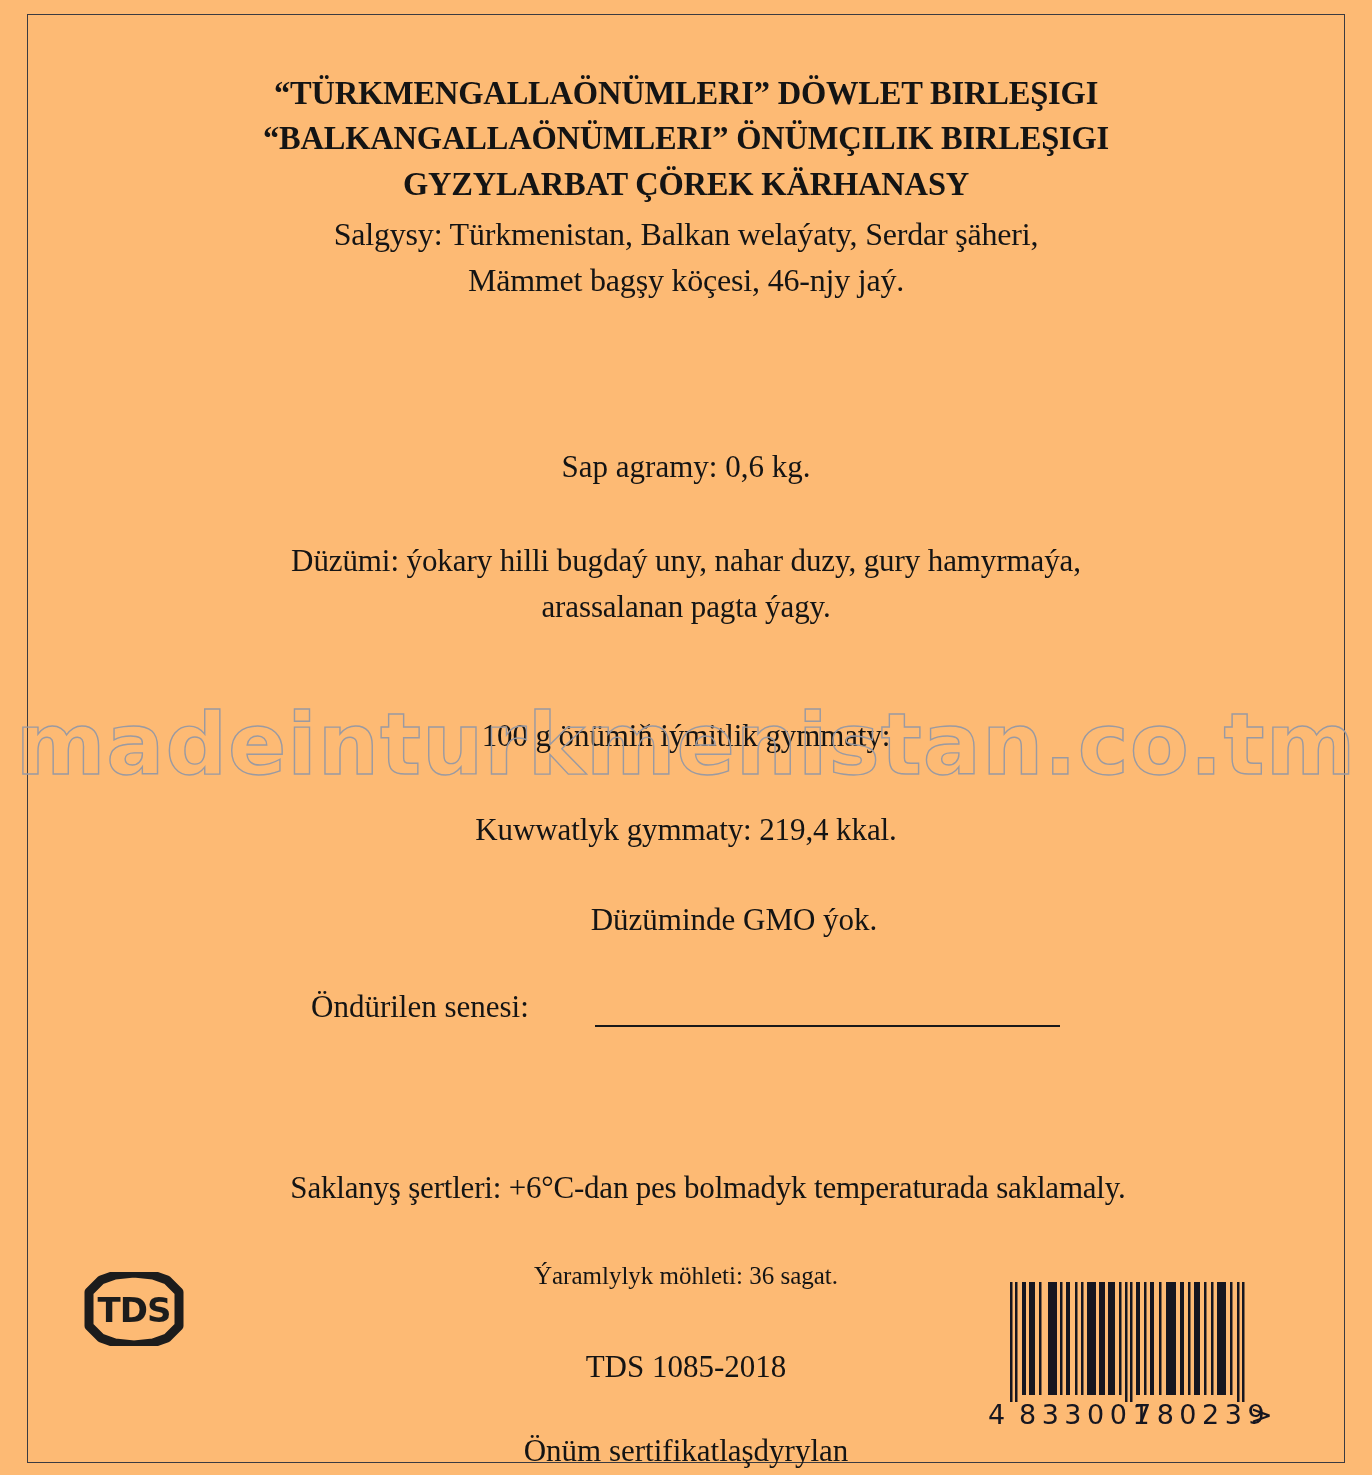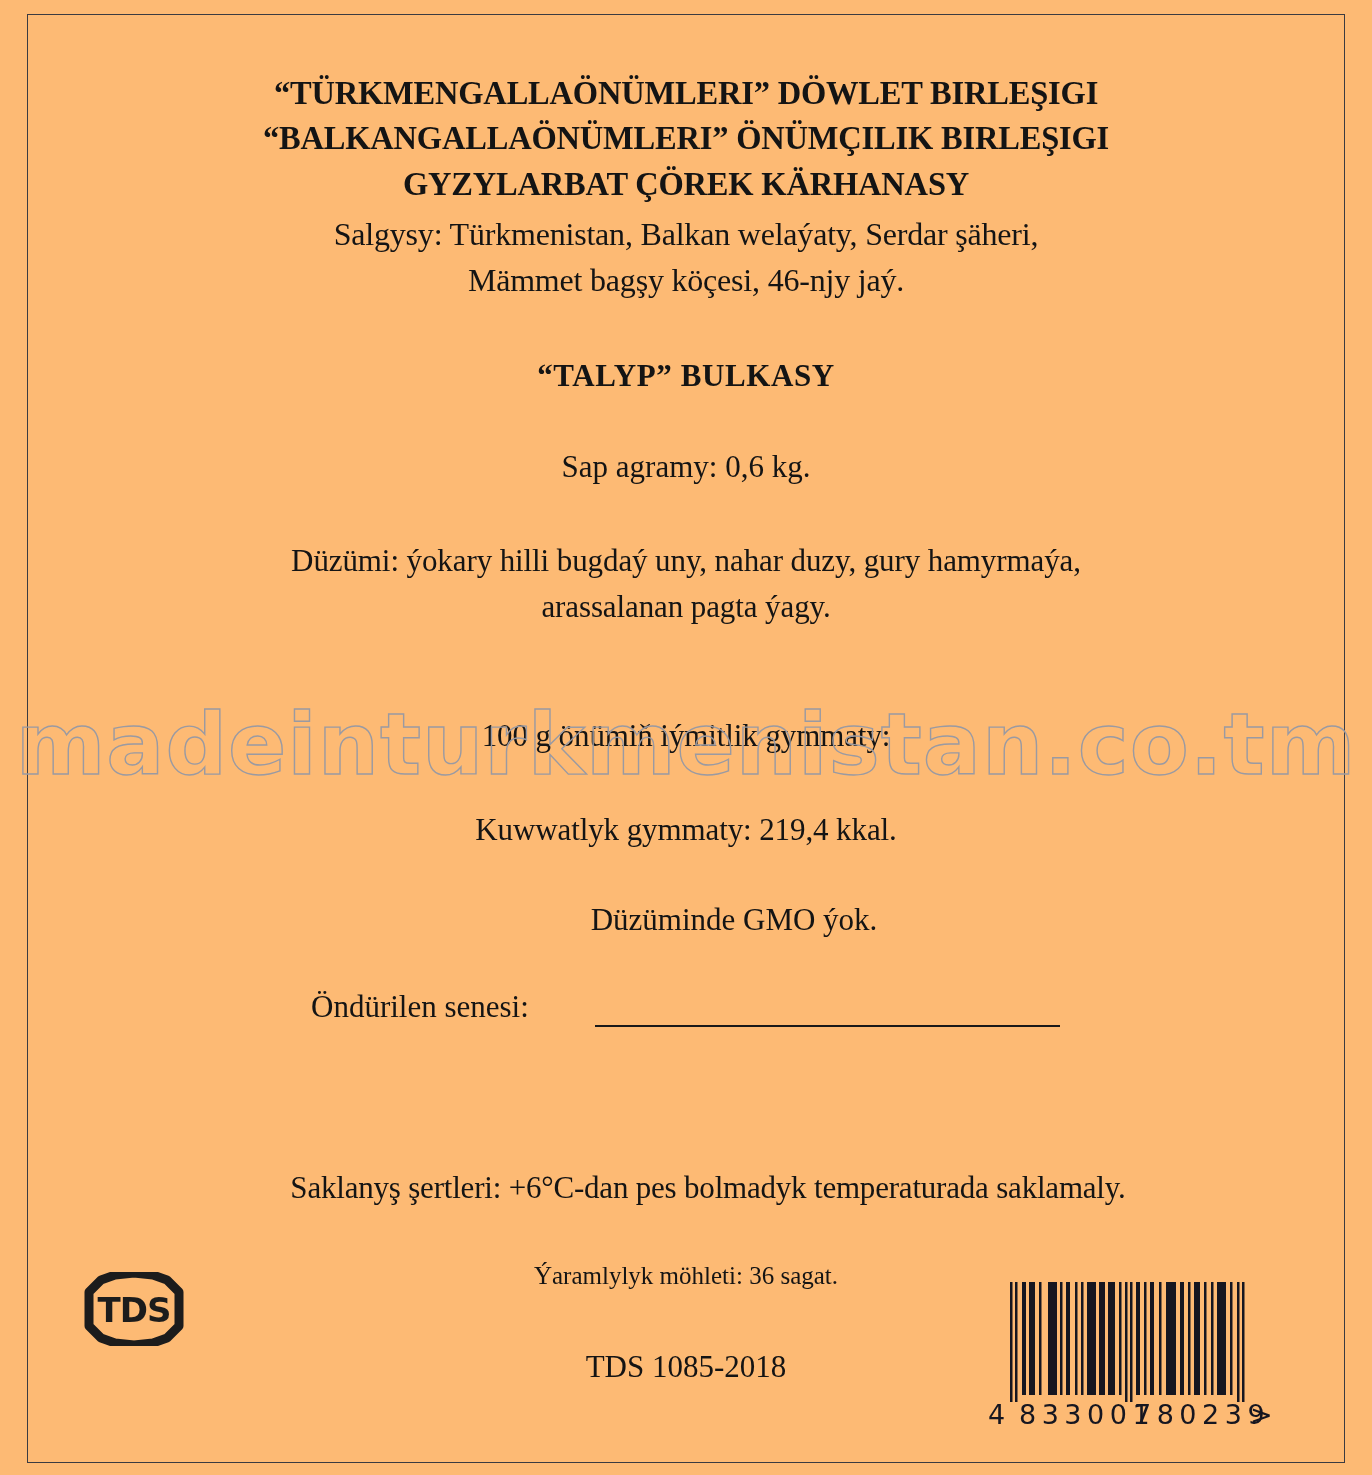--- a/index.html
+++ b/index.html
@@ -209,21 +209,20 @@
 
   <div class="content">
 
     <div class="line company-line" id="company-line-1">“TÜRKMENGALLAÖNÜMLERI” DÖWLET BIRLEŞIGI</div>
     <div class="line company-line" id="company-line-2">“BALKANGALLAÖNÜMLERI” ÖNÜMÇILIK BIRLEŞIGI</div>
     <div class="line company-line" id="company-line-3">GYZYLARBAT ÇÖREK KÄRHANASY</div>
 
     <div class="line address-line" id="address-line-1">Salgysy: Türkmenistan, Balkan welaýaty, Serdar şäheri,</div>
     <div class="line address-line" id="address-line-2">Mämmet bagşy köçesi, 46-njy jaý.</div>
 
-    <div class="line" id="product-name">“TALYP” BULKASY</div>
 
     <div class="line" id="net-weight">Sap agramy: 0,6 kg.</div>
 
     <div class="line ingredients-line" id="ingredients-line-2">arassalanan pagta ýagy.</div>
     <div class="line ingredients-line" id="ingredients-line-1">Düzümi: ýokary hilli bugdaý uny, nahar duzy, gury hamyrmaýa,</div>
 
     <div class="line nutrition-line" id="nutrition-line-1">100 g önümiň iýmitlik gymmaty:</div>
     <div class="line nutrition-line" id="nutrition-line-3">Kuwwatlyk gymmaty: 219,4 kkal.</div>
 
     <div class="line" id="gmo-line">Düzüminde GMO ýok.</div>
@@ -232,20 +231,21 @@
       <span id="production-date-label">Öndürilen senesi:</span>
       <span id="production-date-rule"></span>
     </div>
 
     <div class="line" id="storage-line">Saklanyş şertleri: +6°C-dan  pes bolmadyk temperaturada saklamaly.</div>
 
     <div class="line" id="shelf-life-line">Ýaramlylyk möhleti: 36 sagat.</div>
 
     <div class="line" id="standard-line">TDS 1085-2018</div>
 
+    <div class="line" id="certification-line">Önüm sertifikatlaşdyrylan</div>
 
   </div>
 
   <div id="tds-mark">
     <svg width="126" height="74" viewBox="0 0 126 74" xmlns="http://www.w3.org/2000/svg">
       <polygon points="18,20 30,8 44,3 63,1 82,3 96,8 108,20 108,54 96,66 82,71 63,73 44,71 30,66 18,54" fill="none" stroke="#1c1c1c" stroke-width="9" stroke-linejoin="round"></polygon>
       <text x="63" y="50" text-anchor="middle" font-family="DejaVu Sans, sans-serif" font-size="34" font-weight="700" fill="#1c1c1c" letter-spacing="-1">TDS</text>
     </svg>
   </div>
 

